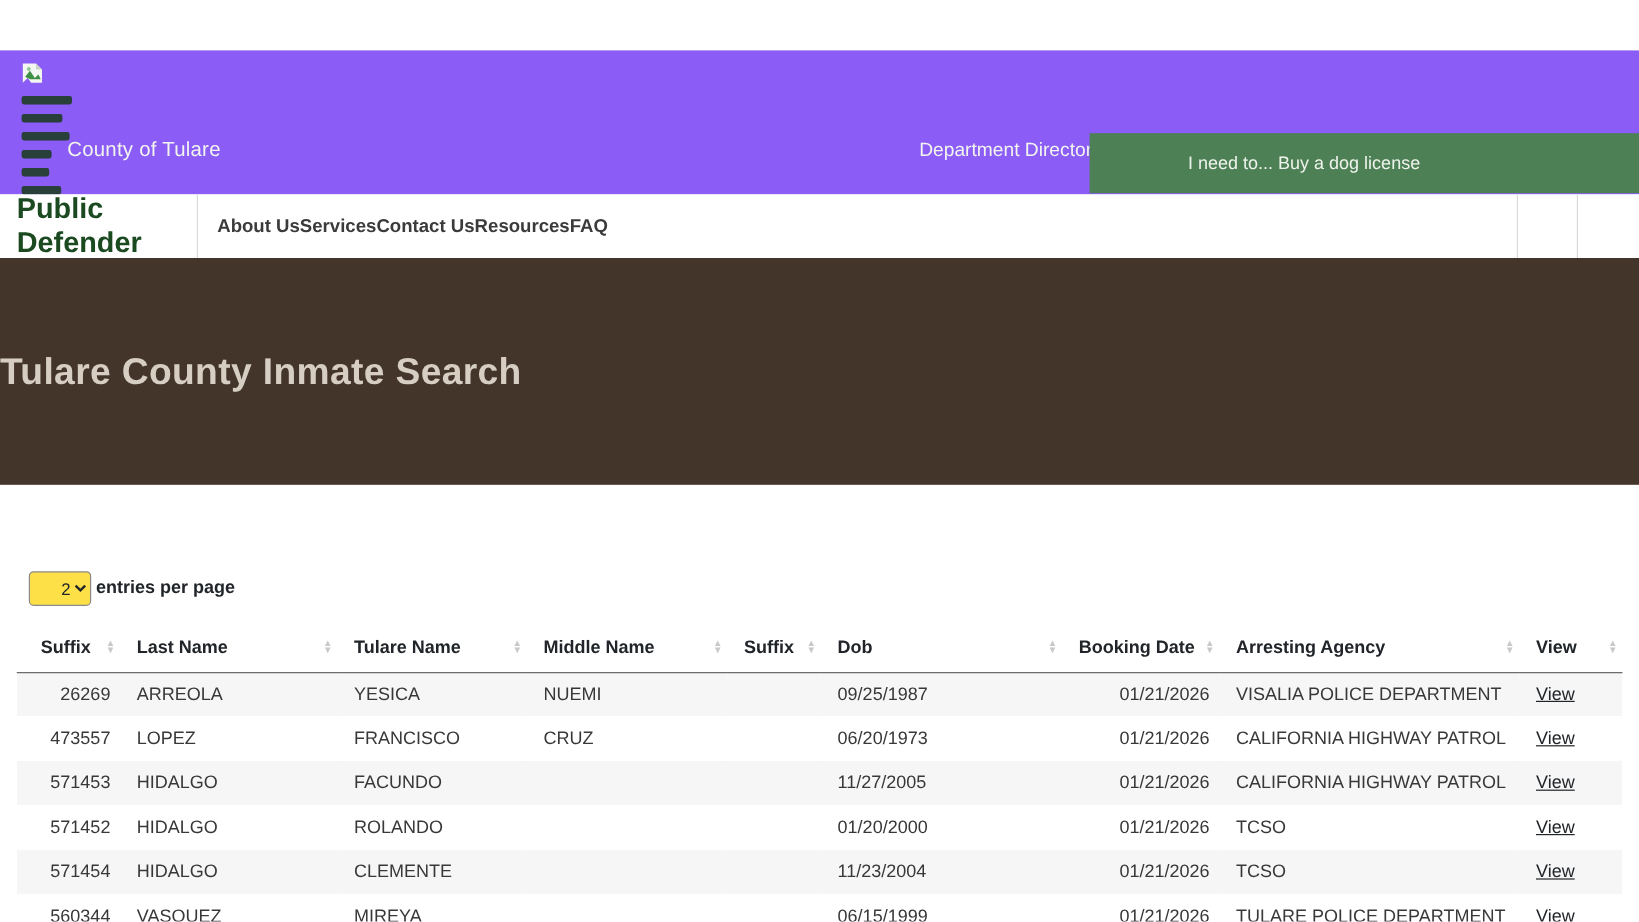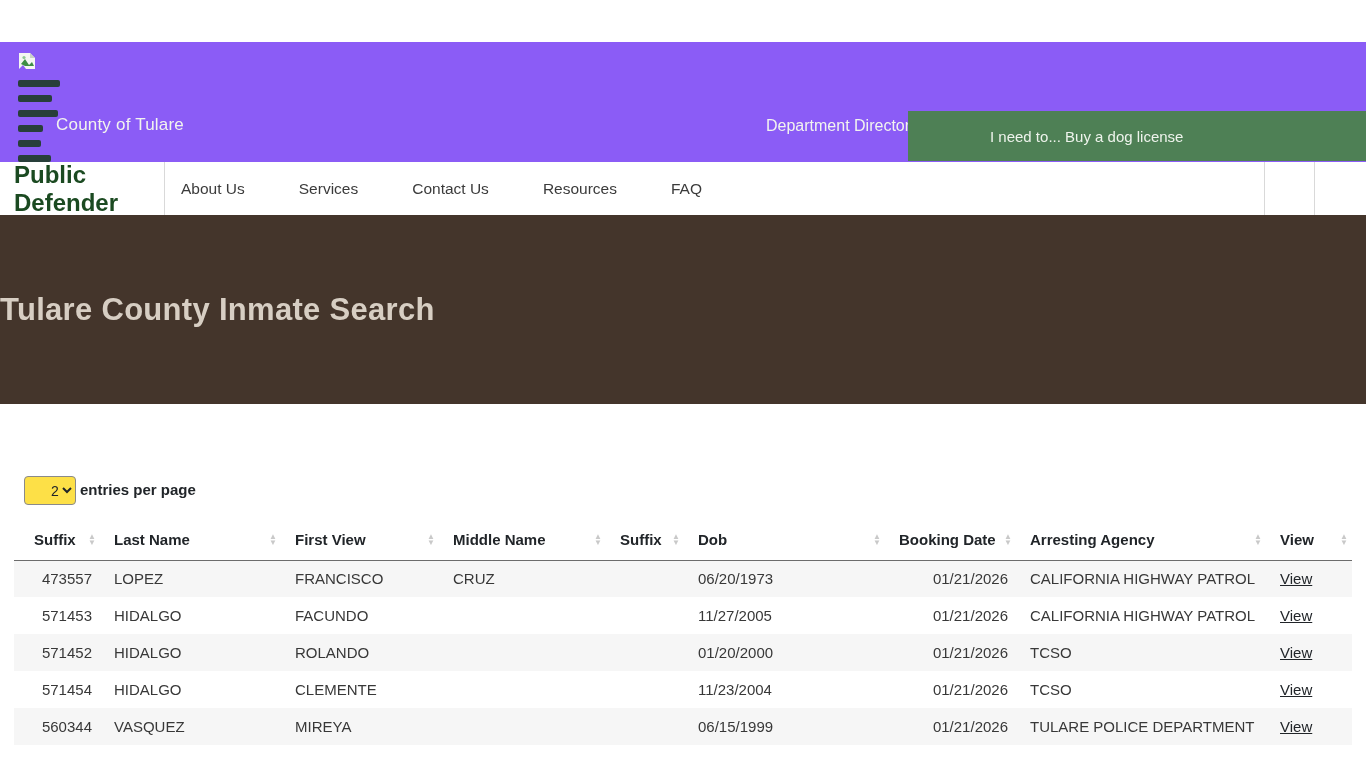--- a/index.html
+++ b/index.html
@@ -14,21 +14,21 @@
   .alt-lines div { height:7px; border-radius:2px; background:#163a19; margin-bottom:8px; opacity:.85; }
   .site-title { position:absolute; left:56px; top:73px; font-size:17px; letter-spacing:.2px; }
   .dept-dir { position:absolute; left:766px; top:75px; font-size:16px; cursor:pointer; }
   .ineedto { position:absolute; left:908px; top:69px; right:0; height:50px; background:#4e8055;
     display:flex; align-items:center; padding-left:82px; font-size:15px; color:#eef3ec; cursor:pointer; }
 
   
   .main-nav { position:relative; width:100%; height:53px; background:#fff; display:flex; align-items:center; }
   .nav-brand { width:165px; padding-left:14px; font-size:24px; font-weight:bold; color:#1b4a21;
     height:100%; display:flex; align-items:center; border-right:1px solid #d9d9d9; cursor:pointer; }
-  .nav-items { list-style:none; display:flex; gap:54px; padding-left:16px; }
+  .nav-items { list-style:none; display:flex; padding-left:16px;font-weight:bold; }
   .nav-items li { font-size:15.5px; color:#3b3b3b; cursor:pointer; }
   .nav-div { position:absolute; top:0; bottom:0; width:1px; background:#d9d9d9; }
   .nav-div.d1 { left:1264px; } .nav-div.d2 { left:1314px; }
 
   
   .hero { width:100%; height:189px; background:#44352b; display:flex; align-items:center; }
   .hero h1 { font-size:31px; font-weight:bold; color:#d7cec3; letter-spacing:.3px; }
 
   
   .content { padding-top:72px; }
@@ -121,21 +121,21 @@
     <thead>
         <tr id="table-head-row">
           <th class="first-col"><span>Suffix</span><span class="sort">
               <span>▲</span>
               <span>▼</span>
             </span></th>
           <th><span>Last Name</span><span class="sort">
               <span>▲</span>
               <span>▼</span>
             </span></th>
-          <th><span>First View</span><span class="sort">
+          <th><span>Tulare Name</span><span class="sort">
               <span>▲</span>
               <span>▼</span>
             </span></th>
           <th><span>Middle Name</span><span class="sort">
               <span>▲</span>
               <span>▼</span>
             </span></th>
           <th><span>Suffix</span><span class="sort">
               <span>▲</span>
               <span>▼</span>
@@ -152,20 +152,31 @@
               <span>▲</span>
               <span>▼</span>
             </span></th>
           <th><span>View</span><span class="sort">
               <span>▲</span>
               <span>▼</span>
             </span></th>
         </tr>
       </thead>
     <tbody id="table-body">
+        <tr>
+          <td class="col-right">26269</td>
+          <td>ARREOLA</td>
+          <td>YESICA</td>
+          <td>NUEMI</td>
+          <td></td>
+          <td>09/25/1987</td>
+          <td class="col-right">01/21/2026</td>
+          <td>VISALIA POLICE DEPARTMENT</td>
+          <td><a class="view-link">View</a></td>
+        </tr>
         <tr>
           <td class="col-right">473557</td>
           <td>LOPEZ</td>
           <td>FRANCISCO</td>
           <td>CRUZ</td>
           <td></td>
           <td>06/20/1973</td>
           <td class="col-right">01/21/2026</td>
           <td>CALIFORNIA HIGHWAY PATROL</td>
           <td><a class="view-link">View</a></td>

